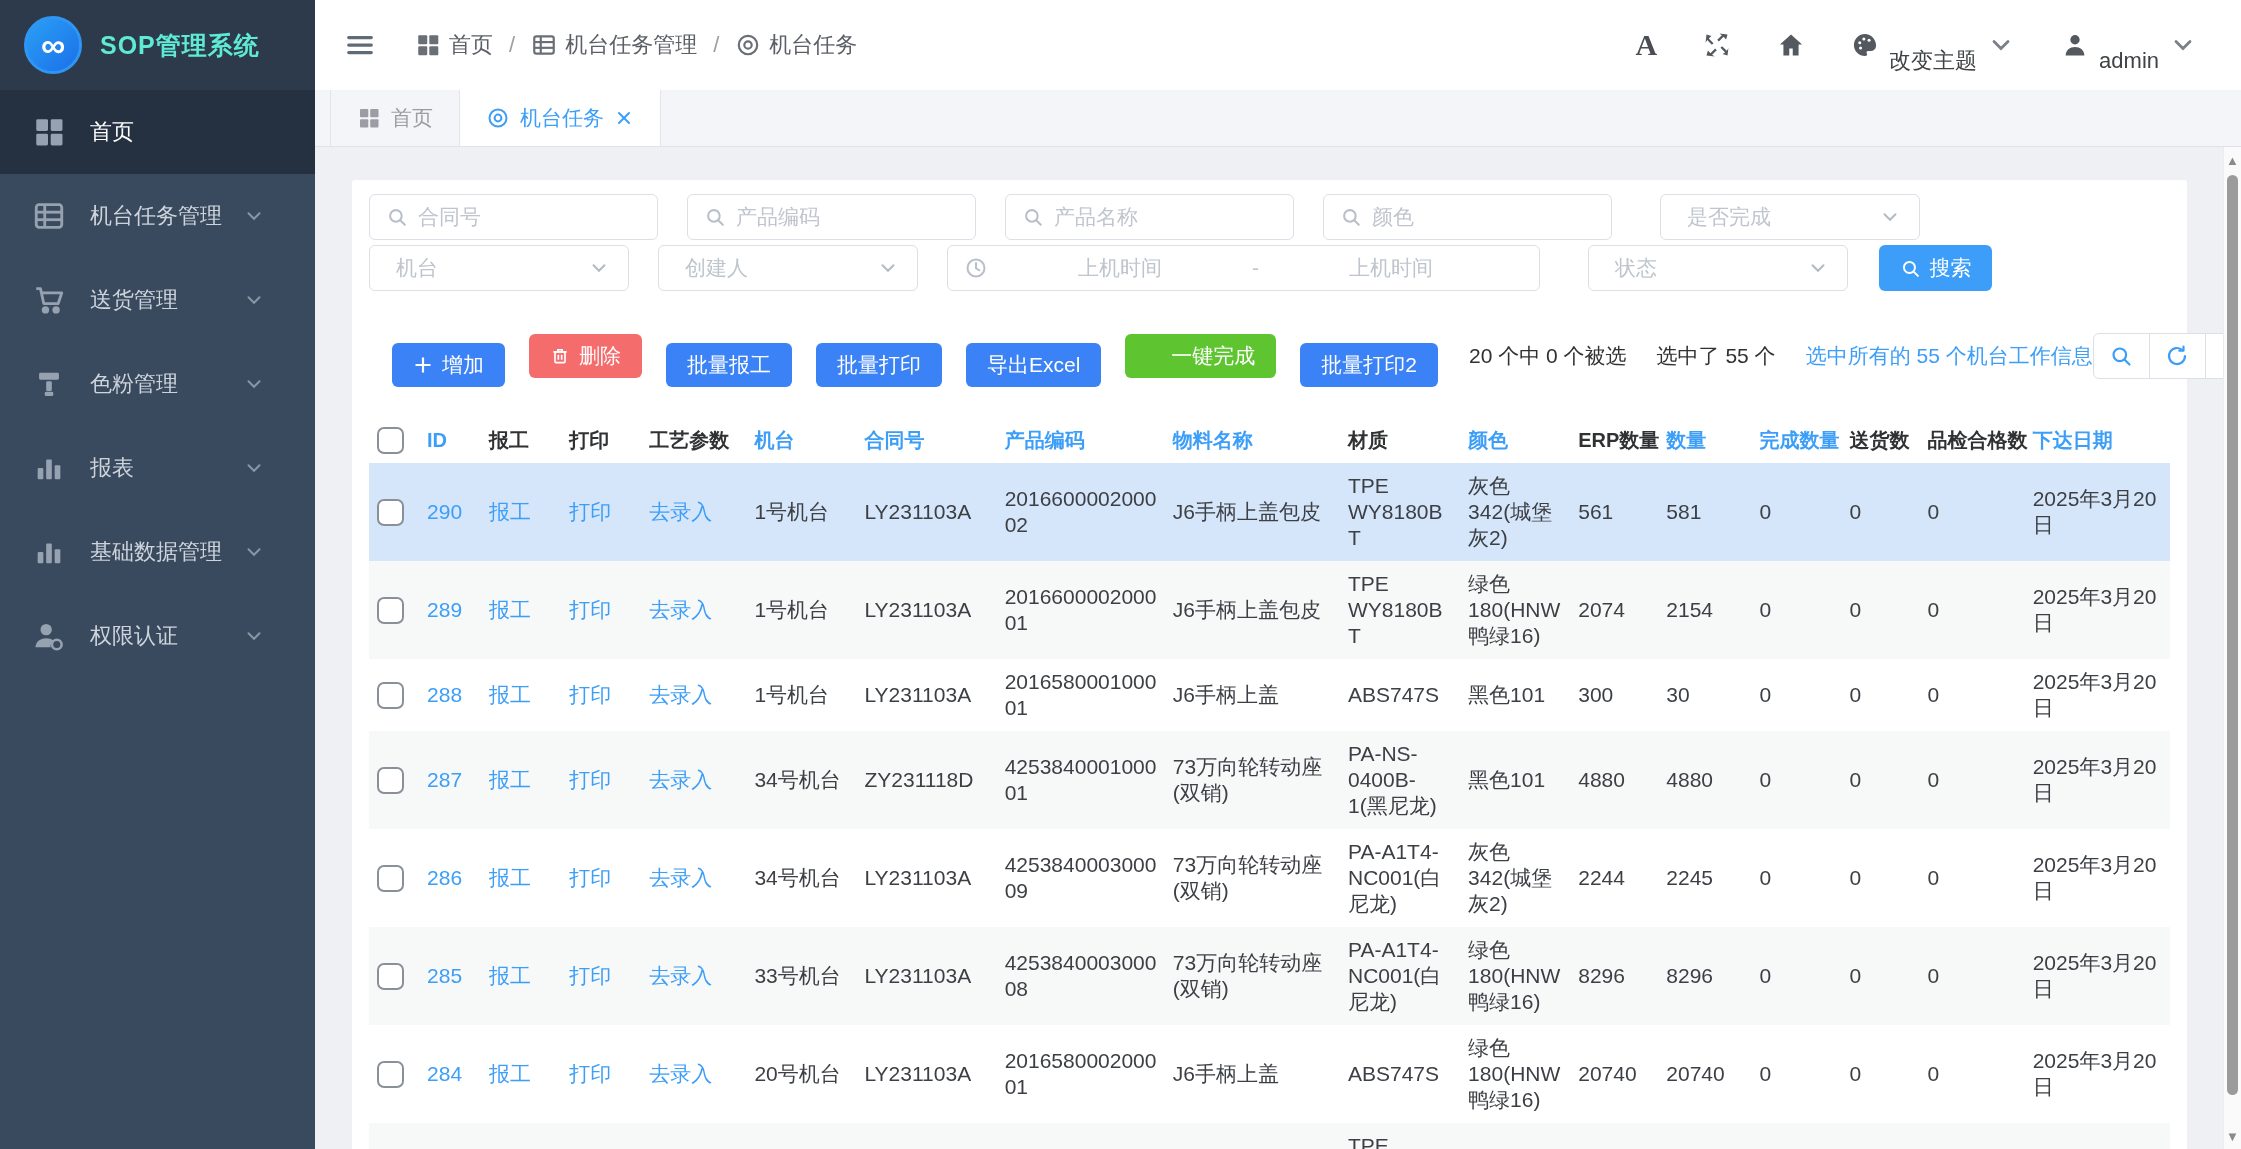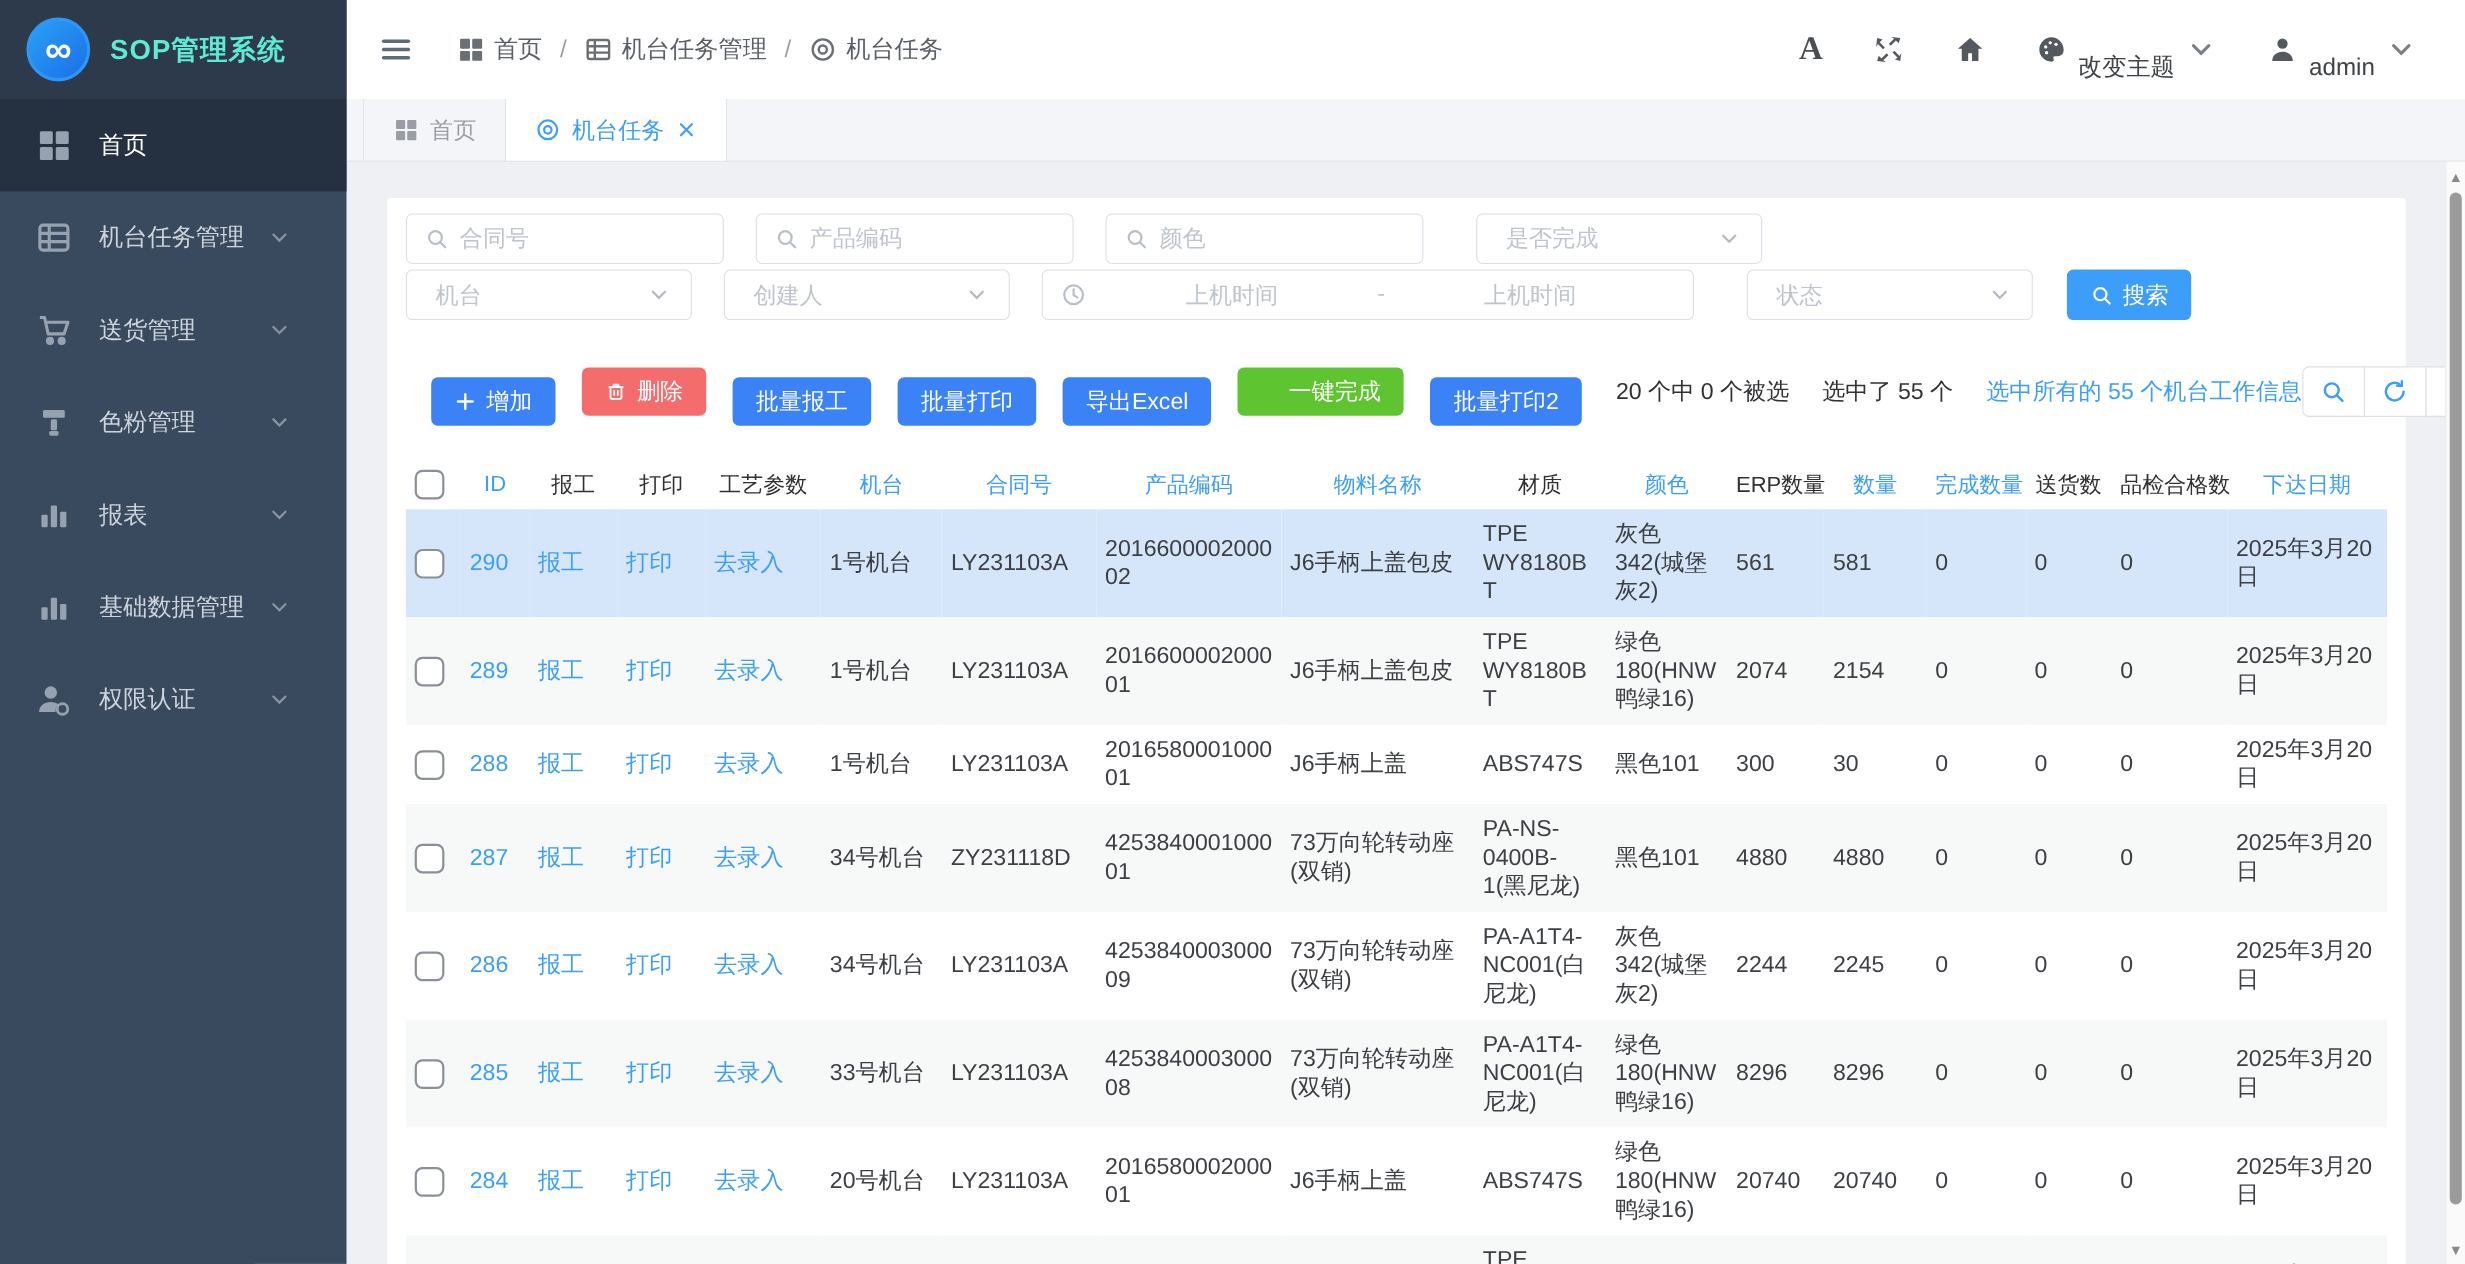--- a/index.html
+++ b/index.html
@@ -79,21 +79,21 @@
   .sel-link{color:#3d9ef8;cursor:pointer;text-decoration:none;}
   .mini-group{margin-left:auto;display:flex;}
   .mini-btn{width:57px;height:46px;background:#fff;border:1px solid #dcdfe6;display:flex;align-items:center;
             justify-content:center;cursor:pointer;margin-left:-1px;box-sizing:border-box;}
   .mini-btn:first-child{border-radius:6px 0 0 6px;margin-left:0;}
   .mini-btn:last-child{border-radius:0 6px 6px 0;}
   .mini-btn .icn{width:24px;height:24px;color:#3d9ef8;}
 
   
   table{width:100%;border-collapse:collapse;table-layout:fixed;margin-top:31px;font-size:21px;}
-  th{text-align:center;padding:9px 8px;color:#303133;font-weight:normal;font-size:20px;white-space:nowrap;}
+  th{text-align:left;padding:9px 8px;color:#303133;font-weight:bold;font-size:20px;white-space:nowrap;}
   th.blue{color:#3d9ef8;}
   td{padding:10px 8px;color:#3c3f44;line-height:26px;vertical-align:middle;word-break:break-word;}
   tr.selected td{background:#d5e6fa;}
   tr.stripe td{background:#f7f8f8;}
   a.cell-link{color:#3d9ef8;text-decoration:none;cursor:pointer;}
   td.id-cell{color:#3d9ef8;}
   .checkbox{width:27px;height:27px;border:2px solid #8a9099;border-radius:7px;background:#fff;box-sizing:border-box;cursor:pointer;}
 
   
   .vscroll{position:absolute;right:0;top:147px;bottom:0;width:17px;background:#fafafa;border-left:1px solid #ececec;z-index:4;}
@@ -354,20 +354,29 @@
             <span>合同号</span>
           </div>
           <div class="f-field f-input">
             <span class="icn">
               <svg viewBox="0 0 24 24" fill="none" stroke="currentColor" stroke-width="2.2" stroke-linecap="round">
                 <circle cx="10.8" cy="10.8" r="6.3"></circle>
                 <line x1="15.5" y1="15.5" x2="20.5" y2="20.5"></line>
               </svg>
             </span>
             <span>产品编码</span>
+          </div>
+          <div class="f-field f-input">
+            <span class="icn">
+              <svg viewBox="0 0 24 24" fill="none" stroke="currentColor" stroke-width="2.2" stroke-linecap="round">
+                <circle cx="10.8" cy="10.8" r="6.3"></circle>
+                <line x1="15.5" y1="15.5" x2="20.5" y2="20.5"></line>
+              </svg>
+            </span>
+            <span>产品名称</span>
           </div>
           <div class="f-field f-input">
             <span class="icn">
               <svg viewBox="0 0 24 24" fill="none" stroke="currentColor" stroke-width="2.2" stroke-linecap="round">
                 <circle cx="10.8" cy="10.8" r="6.3"></circle>
                 <line x1="15.5" y1="15.5" x2="20.5" y2="20.5"></line>
               </svg>
             </span>
             <span>颜色</span>
           </div>

